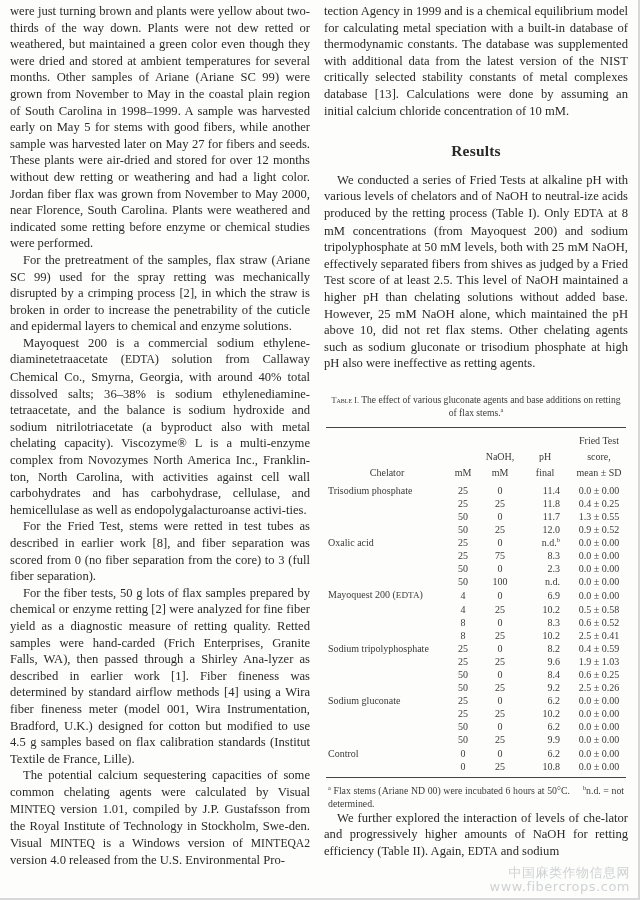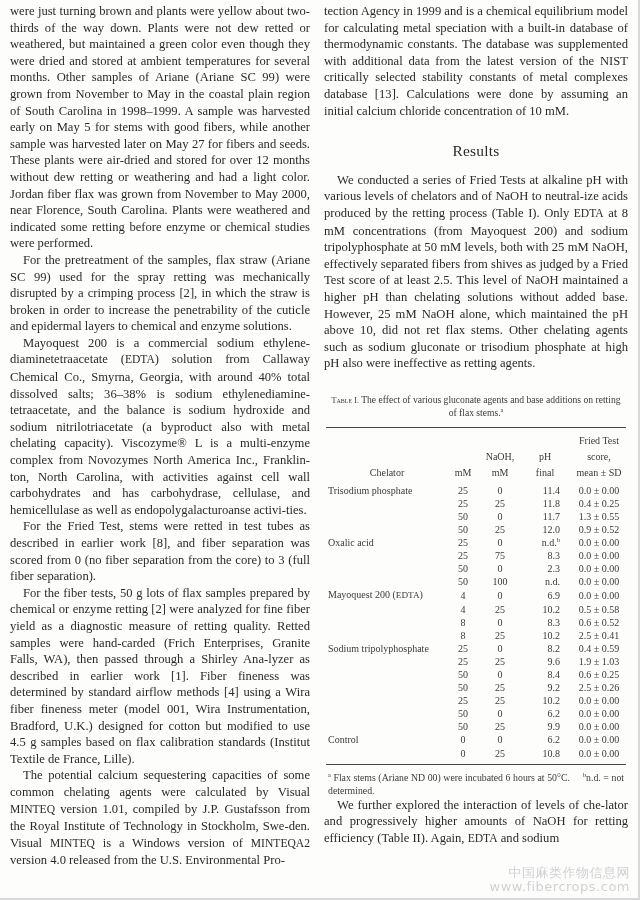--- a/index.html
+++ b/index.html
@@ -8,21 +8,21 @@
     position: absolute; left: 0; top: 0; width: 638px; height: 898px;
     background: #fdfdfb; border-right: 2px solid #d8d8d8; border-bottom: 2px solid #d8d8d8;
     font-family: "Liberation Serif", "DejaVu Serif", serif; color: #2a2a2a;
   }
   .col { position: absolute; top: 3px; font-size: 12.6px; line-height: 16.6px; text-align: justify; }
   .col.left { left: 10px; width: 300px; }
   .col.right { left: 324px; width: 304px; }
   .col p { margin: 0; text-indent: 0; }
   .col p.indent { text-indent: 13px; }
   .sc { font-variant: small-caps; font-size: 0.92em; }
-  h2.results { font-weight: normal; font-size: 15.5px; text-align: center; margin: 24px 0 12px 0; letter-spacing: 0.2px; }
+  h2.results { font-weight: bold; font-size: 15.5px; text-align: center; margin: 24px 0 12px 0; letter-spacing: 0.2px; }
   .table-block { margin-top: 22px; font-size: 10px; line-height: 13.1px; color: #3a3a3a; }
   .tcap { text-align: center; font-size: 9.6px; line-height: 12.4px; padding: 0 4px; }
   .tcap .sc { font-size: 0.85em; }
   .rule { border-top: 1.6px solid #444; margin: 0 2px; }
   table.data { width: 100%; border-collapse: collapse; margin: 0; }
   table.data th { font-weight: normal; vertical-align: bottom; padding: 5px 0 3px 0; font-size: 10px; line-height: 16px; }
   table.data td { padding: 0; height: 13.05px; white-space: nowrap; }
   .c-chel { width: 118px; text-align: left; padding-left: 4px !important; }
   th.c-chel { text-align: center; }
   .c-mm { width: 34px; text-align: center; }
@@ -182,20 +182,27 @@
               <td class="c-score">0.6 ± 0.25</td>
             </tr>
             <tr>
               <td class="c-chel"></td>
               <td class="c-mm">50</td>
               <td class="c-naoh">25</td>
               <td class="c-ph">9.2</td>
               <td class="c-score">2.5 ± 0.26</td>
             </tr>
             <tr>
+              <td class="c-chel">Sodium gluconate</td>
+              <td class="c-mm">25</td>
+              <td class="c-naoh">0</td>
+              <td class="c-ph">6.2</td>
+              <td class="c-score">0.0 ± 0.00</td>
+            </tr>
+            <tr>
               <td class="c-chel"></td>
               <td class="c-mm">25</td>
               <td class="c-naoh">25</td>
               <td class="c-ph">10.2</td>
               <td class="c-score">0.0 ± 0.00</td>
             </tr>
             <tr>
               <td class="c-chel"></td>
               <td class="c-mm">50</td>
               <td class="c-naoh">0</td>

